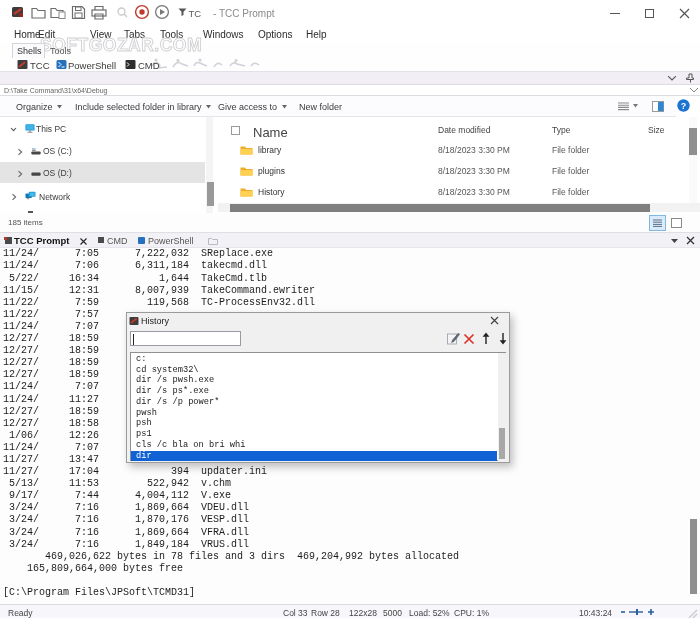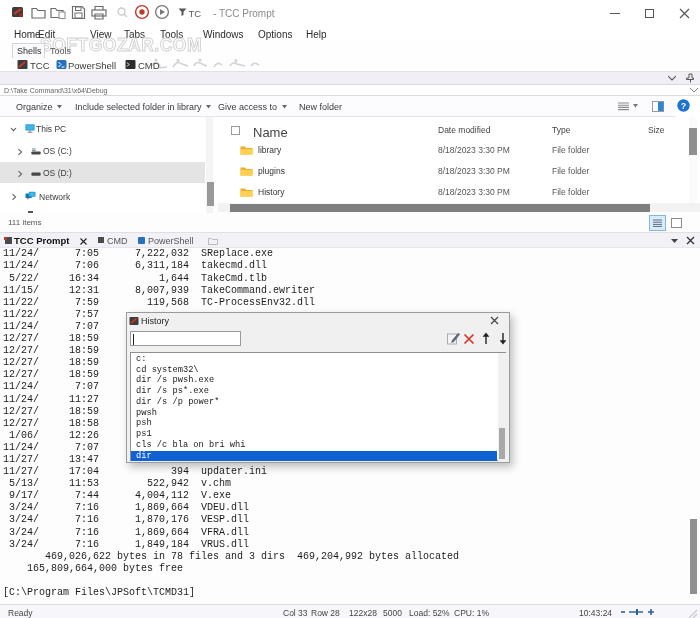--- a/index.html
+++ b/index.html
@@ -221,21 +221,21 @@
     <span class="abs" style="left:258px;top:187px;font-size:8.5px;color:#333;">History</span>
     <span class="abs" style="left:438px;top:187px;font-size:8.5px;color:#555;">8/18/2023 3:30 PM</span>
     <span class="abs" style="left:552px;top:187px;font-size:8.5px;color:#555;">File folder</span>
     <div class="abs" style="left:689px;top:117px;width:8px;height:86px;background:#fafafa;"></div>
     <div class="abs" style="left:689px;top:128px;width:8px;height:27px;background:#8f8f8f;"></div>
     <div class="abs" style="left:218px;top:203px;width:482px;height:9px;background:#f2f2f2;"></div>
     <div class="abs" style="left:230px;top:203.5px;width:420px;height:8px;background:#7f7f7f;"></div>
   </div>
 
 <div class="abs" style="left:0;top:213px;width:700px;height:19px;background:#fdfdfe;">
-  <span class="abs" style="left:8px;top:5px;font-size:8px;color:#555;">111 items</span>
+  <span class="abs" style="left:8px;top:5px;font-size:8px;color:#555;">185 items</span>
   <div class="abs" style="left:649px;top:1.5px;width:17px;height:16px;background:#d9eafa;border:1px solid #84b6e2;"></div>
   <svg class="abs" style="left:653px;top:5.5px;" width="9" height="8" viewBox="0 0 9 8">
       <path d="M0 1 h9 M0 3.2 h9 M0 5.4 h9 M0 7.4 h9" stroke="#5d6f80" stroke-width="1"></path>
     </svg>
   <svg class="abs" style="left:671px;top:4.5px;" width="11" height="10" viewBox="0 0 11 10">
       <rect x="0.5" y="0.5" width="10" height="9" fill="#fff" stroke="#8a8a8a"></rect>
     </svg>
 </div>
 
 <div class="abs" style="left:0;top:232px;width:700px;height:16px;background:#f2f1f6;border-top:1px solid #e0dfe6;border-bottom:1px solid #e7e6ec;">

